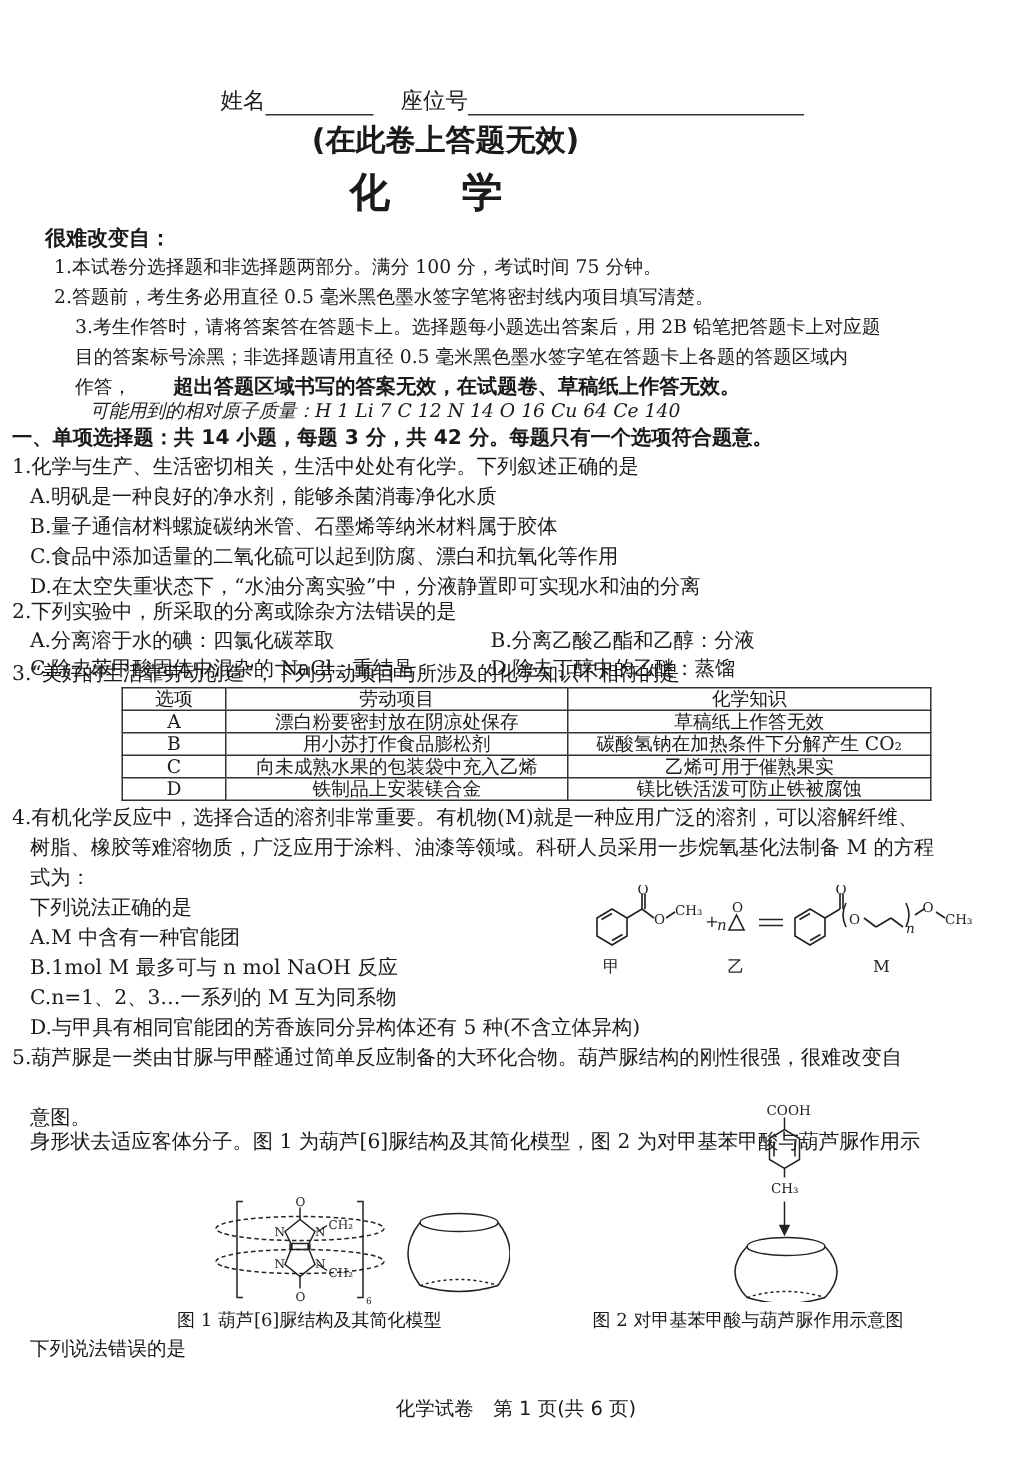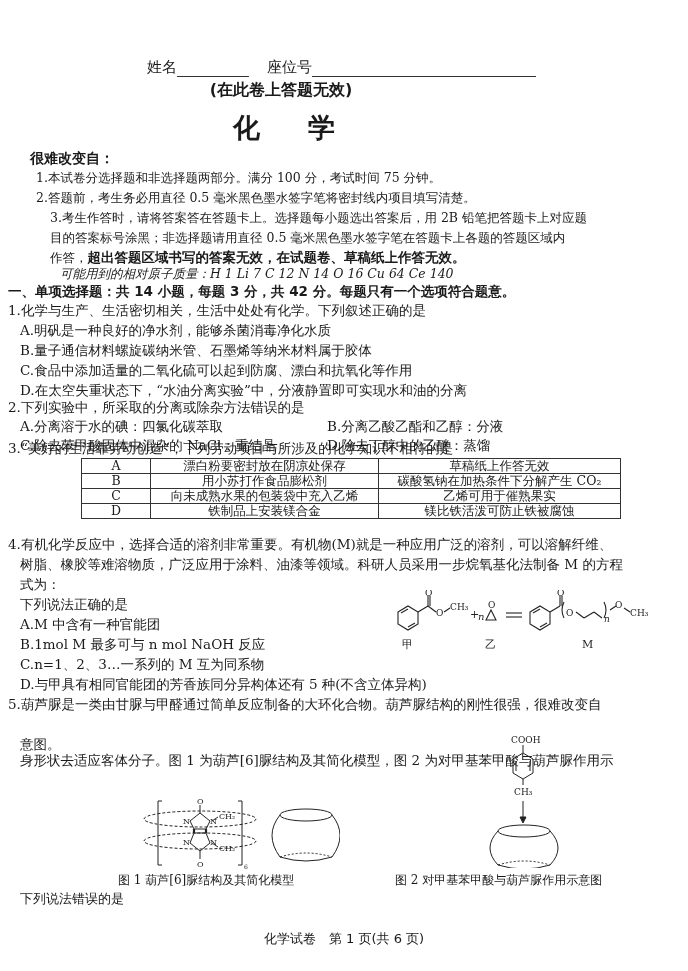--- a/index.html
+++ b/index.html
@@ -10,31 +10,31 @@
   }
   .abs { position: absolute; white-space: nowrap; }
   .sans { font-family: "DejaVu Sans", "Liberation Sans", sans-serif; }
   .serif { font-family: "DejaVu Serif", "Liberation Serif", serif; }
 
   
   .name-row { top: 58px; left: 147px; font-size: 15px; }
   .name-row .line { display: inline-block; border-bottom: 1px solid #333; vertical-align: bottom; height: 14px; }
   .name-row .l1 { width: 72px; margin-right: 18px; }
   .name-row .l2 { width: 224px; }
-  .nota { top: 80px; left: 0; width: 562px; text-align: center; font-size: 16px; font-weight: bold; }
+  .nota { top: 80px; left: 0; width: 562px; text-align: center; font-size: 20px; font-weight: bold; padding-left: 16px; }
   .title { top: 110px; left: 0; width: 568px; text-align: center; font-size: 27px; font-weight: bold; letter-spacing: 48px; text-indent: 48px; }
 
   .notice-h { top: 150px; left: 30px; font-size: 14px; font-weight: bold; }
   .n-line { font-size: 12.5px; left: 36px; }
   .n1 { top: 170px; }
   .n2 { top: 190px; }
   .n3a { top: 210px; margin-left: 14px; }
   .n3b { top: 230px; left: 50px; }
   .n3c { top: 249px; left: 50px; }
-  .n3c b { font-family: "DejaVu Sans", sans-serif; font-size: 13.5px; }
+  .n3c b { font-family: "DejaVu Sans", sans-serif; font-size: 13.5px; margin-left: 28px; }
   .atom { top: 266px; left: 60px; font-size: 12.5px; font-style: italic; }
 
   .sec1 { top: 283px; left: 8px; font-size: 13.5px; font-weight: bold; }
   .q { font-size: 13.5px; }
   .q-stem { left: 8px; }
   .q-opt { left: 20px; }
 
   
   table.t3 {
     position: absolute; top: 458px; left: 81px; width: 540px;
@@ -83,20 +83,25 @@
 
 <div class="abs q q-stem" style="top:440px"><span style="position:relative;top:0">3.“美好的生活靠劳动创造”，下列劳动项目与所涉及的化学知识不相符的是</span></div>
 
 <table class="t3 serif">
   <colgroup>
       <col class="c1">
       <col class="c2">
       <col>
     </colgroup>
   <tbody>
+      <tr>
+    <th>选项</th>
+    <th>劳动项目</th>
+    <th>化学知识</th>
+  </tr>
   <tr>
     <td>A</td>
     <td>漂白粉要密封放在阴凉处保存</td>
     <td>草稿纸上作答无效</td>
   </tr>
   <tr>
     <td>B</td>
     <td>用小苏打作食品膨松剂</td>
     <td>碳酸氢钠在加热条件下分解产生 CO₂</td>
   </tr>

